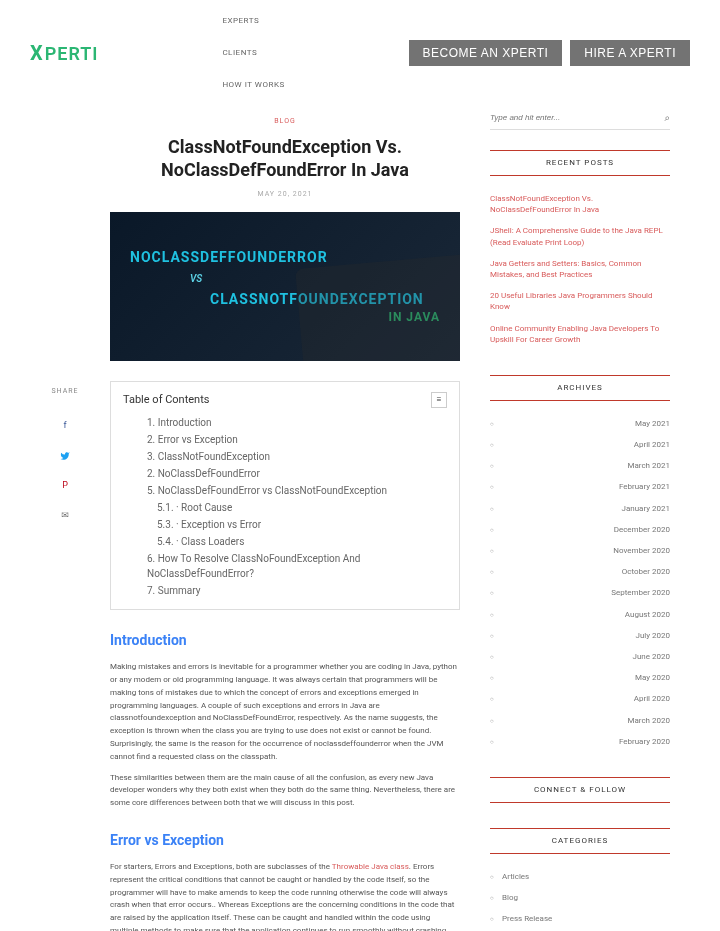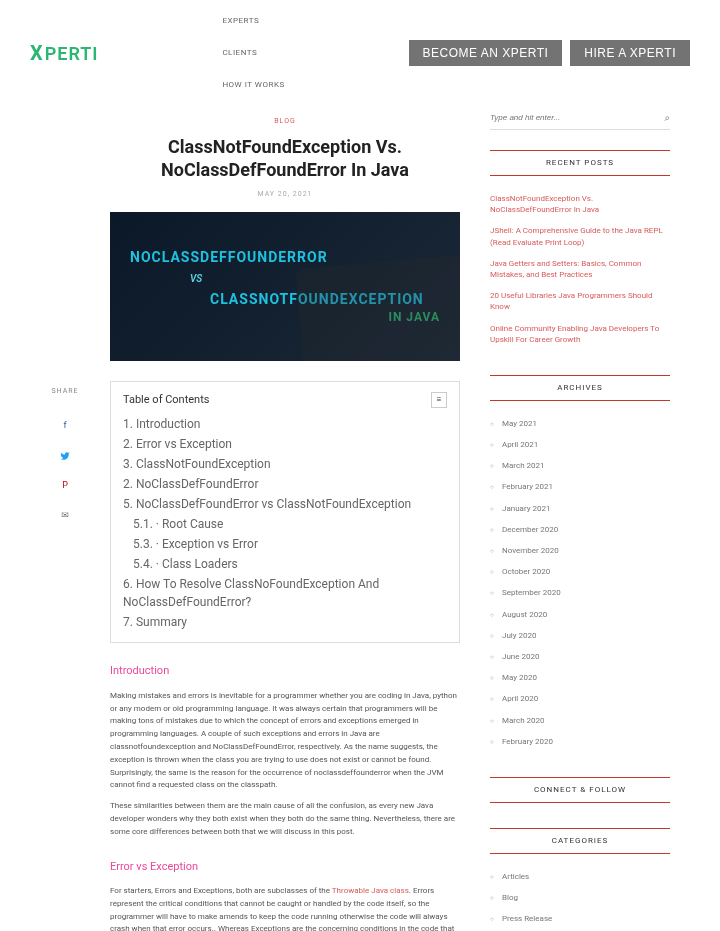--- a/index.html
+++ b/index.html
@@ -45,40 +45,40 @@
     .hero-vs { color: #5dd4e8; font-size: 10px; margin: 3px 0 3px 60px; font-weight: 600; font-style: italic; }
     .hero-line2 { color: #1fc1e0; font-size: 14px; font-weight: 700; letter-spacing: 1px; margin-left: 80px; }
     .hero-injava { color: #2bb673; font-size: 12px; font-weight: 700; letter-spacing: 1px; text-align: right; margin-right: 20px; margin-top: -2px; }
     .hero-laptop { position: absolute; right: -20px; bottom: -20px; width: 180px; height: 120px; background: #2a2a2a; border-radius: 8px 8px 0 0; transform: rotate(-5deg); opacity: 0.3; }
     
     
     .toc { border: 1px solid #ddd; padding: 10px 12px; margin: 20px 0; position: relative; }
     .toc-header { display: flex; justify-content: space-between; align-items: center; margin-bottom: 6px; }
     .toc-title { font-size: 11px; color: #333; }
     .toc-toggle { width: 16px; height: 16px; border: 1px solid #ccc; display: flex; align-items: center; justify-content: center; font-size: 8px; cursor: pointer; }
-    .toc-list { list-style: none; font-size: 12px; color: #666; }
+    .toc-list { list-style: none; font-size: 10px; color: #666; margin-left: 24px; }
     .toc-list li { padding: 1px 0; cursor: pointer; }
     .toc-list .indent1 { padding-left: 10px; }
     
     
     .section { margin: 20px 0; }
-    .section h2 { font-size: 11px; font-weight: 400; color: #ec4899; margin-bottom: 10px; }
+    .section h2 { font-size: 14px; font-weight: 700; color: #3b82f6; margin-bottom: 10px; }
     .section p { font-size: 8px; color: #555; line-height: 1.6; margin-bottom: 8px; }
     .section a { color: #d85a5a; text-decoration: none; }
     
     
     .search-box { display: flex; align-items: center; border-bottom: 1px solid #ddd; padding: 4px 0; margin-bottom: 20px; }
     .search-input { border: none; outline: none; font-size: 8px; flex: 1; font-style: italic; color: #999; }
     .search-icon { font-size: 10px; color: #666; cursor: pointer; }
     
     .widget { margin-bottom: 25px; }
     .widget-title { text-align: center; font-size: 8px; font-weight: 400; letter-spacing: 1px; padding: 6px 0; border-top: 1px solid #c0392b; border-bottom: 1px solid #c0392b; margin-bottom: 12px; }
     .widget-list { list-style: none; }
     .widget-list li { font-size: 8px; color: #d85a5a; padding: 5px 0; cursor: pointer; line-height: 1.4; }
-    .widget-list.archives li { color: #777; position: relative; padding-left: 12px; }
+    .widget-list.archives li { color: #777; position: relative; padding-left: 12px; text-align: right; }
     .widget-list.archives li::before { content: "○"; position: absolute; left: 0; font-size: 6px; top: 7px; }
     .widget-list.cats li { color: #777; position: relative; padding-left: 12px; }
     .widget-list.cats li::before { content: "○"; position: absolute; left: 0; font-size: 6px; top: 7px; }
   </style>
 </head>
 <body>
 
 <div class="header">
   <div class="logo">
     <span class="logo-icon">X</span>

